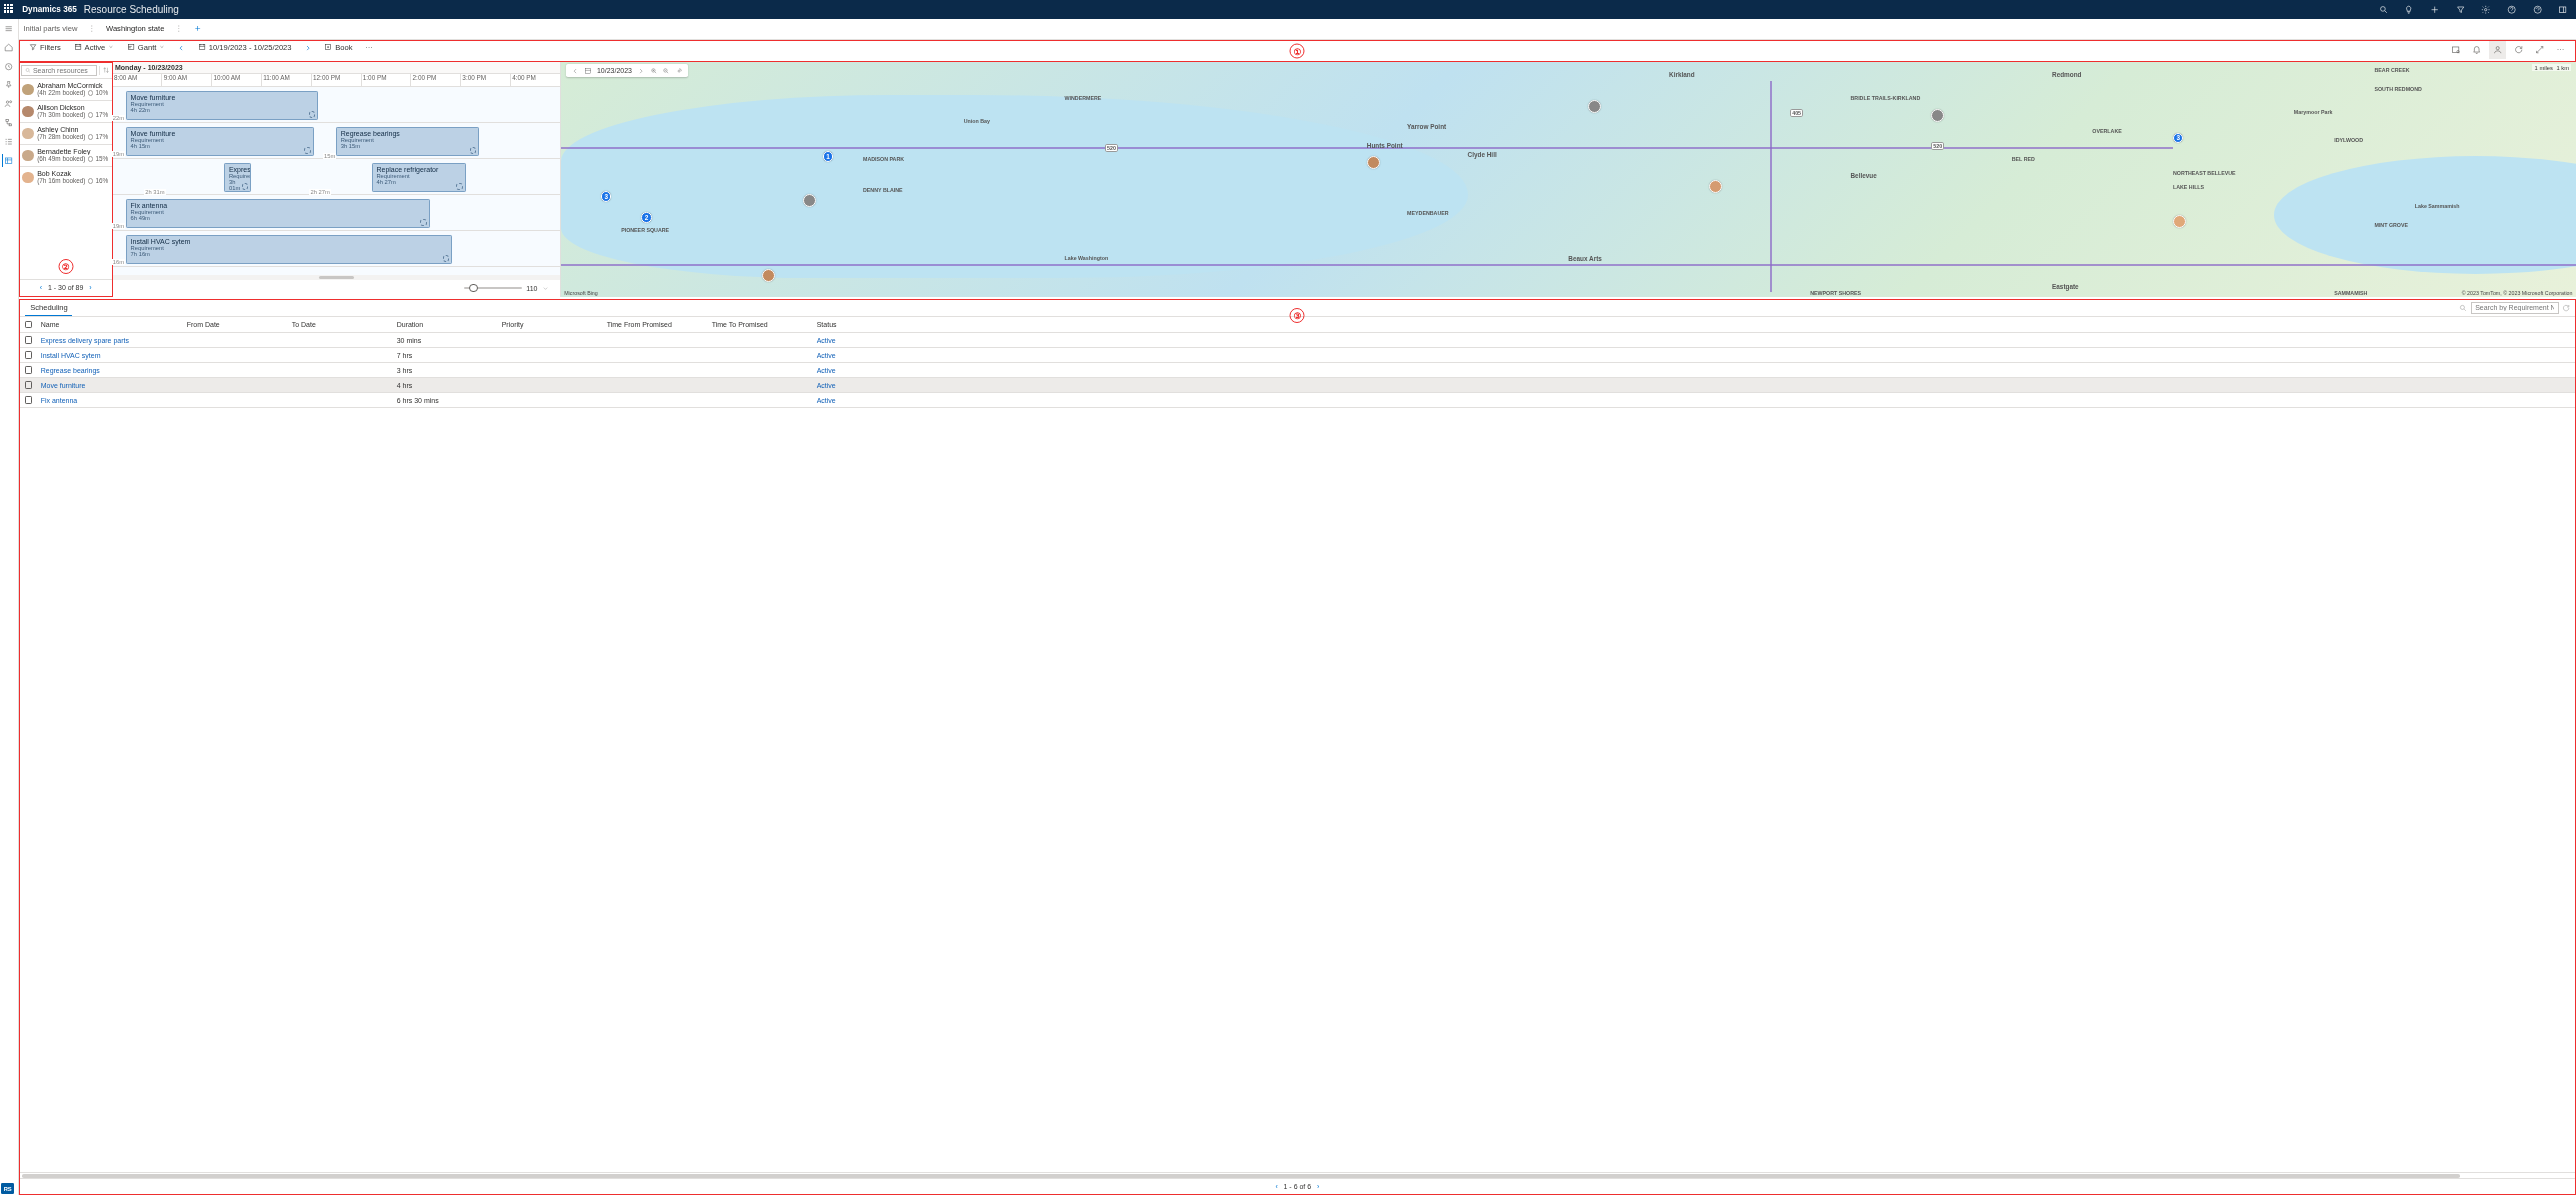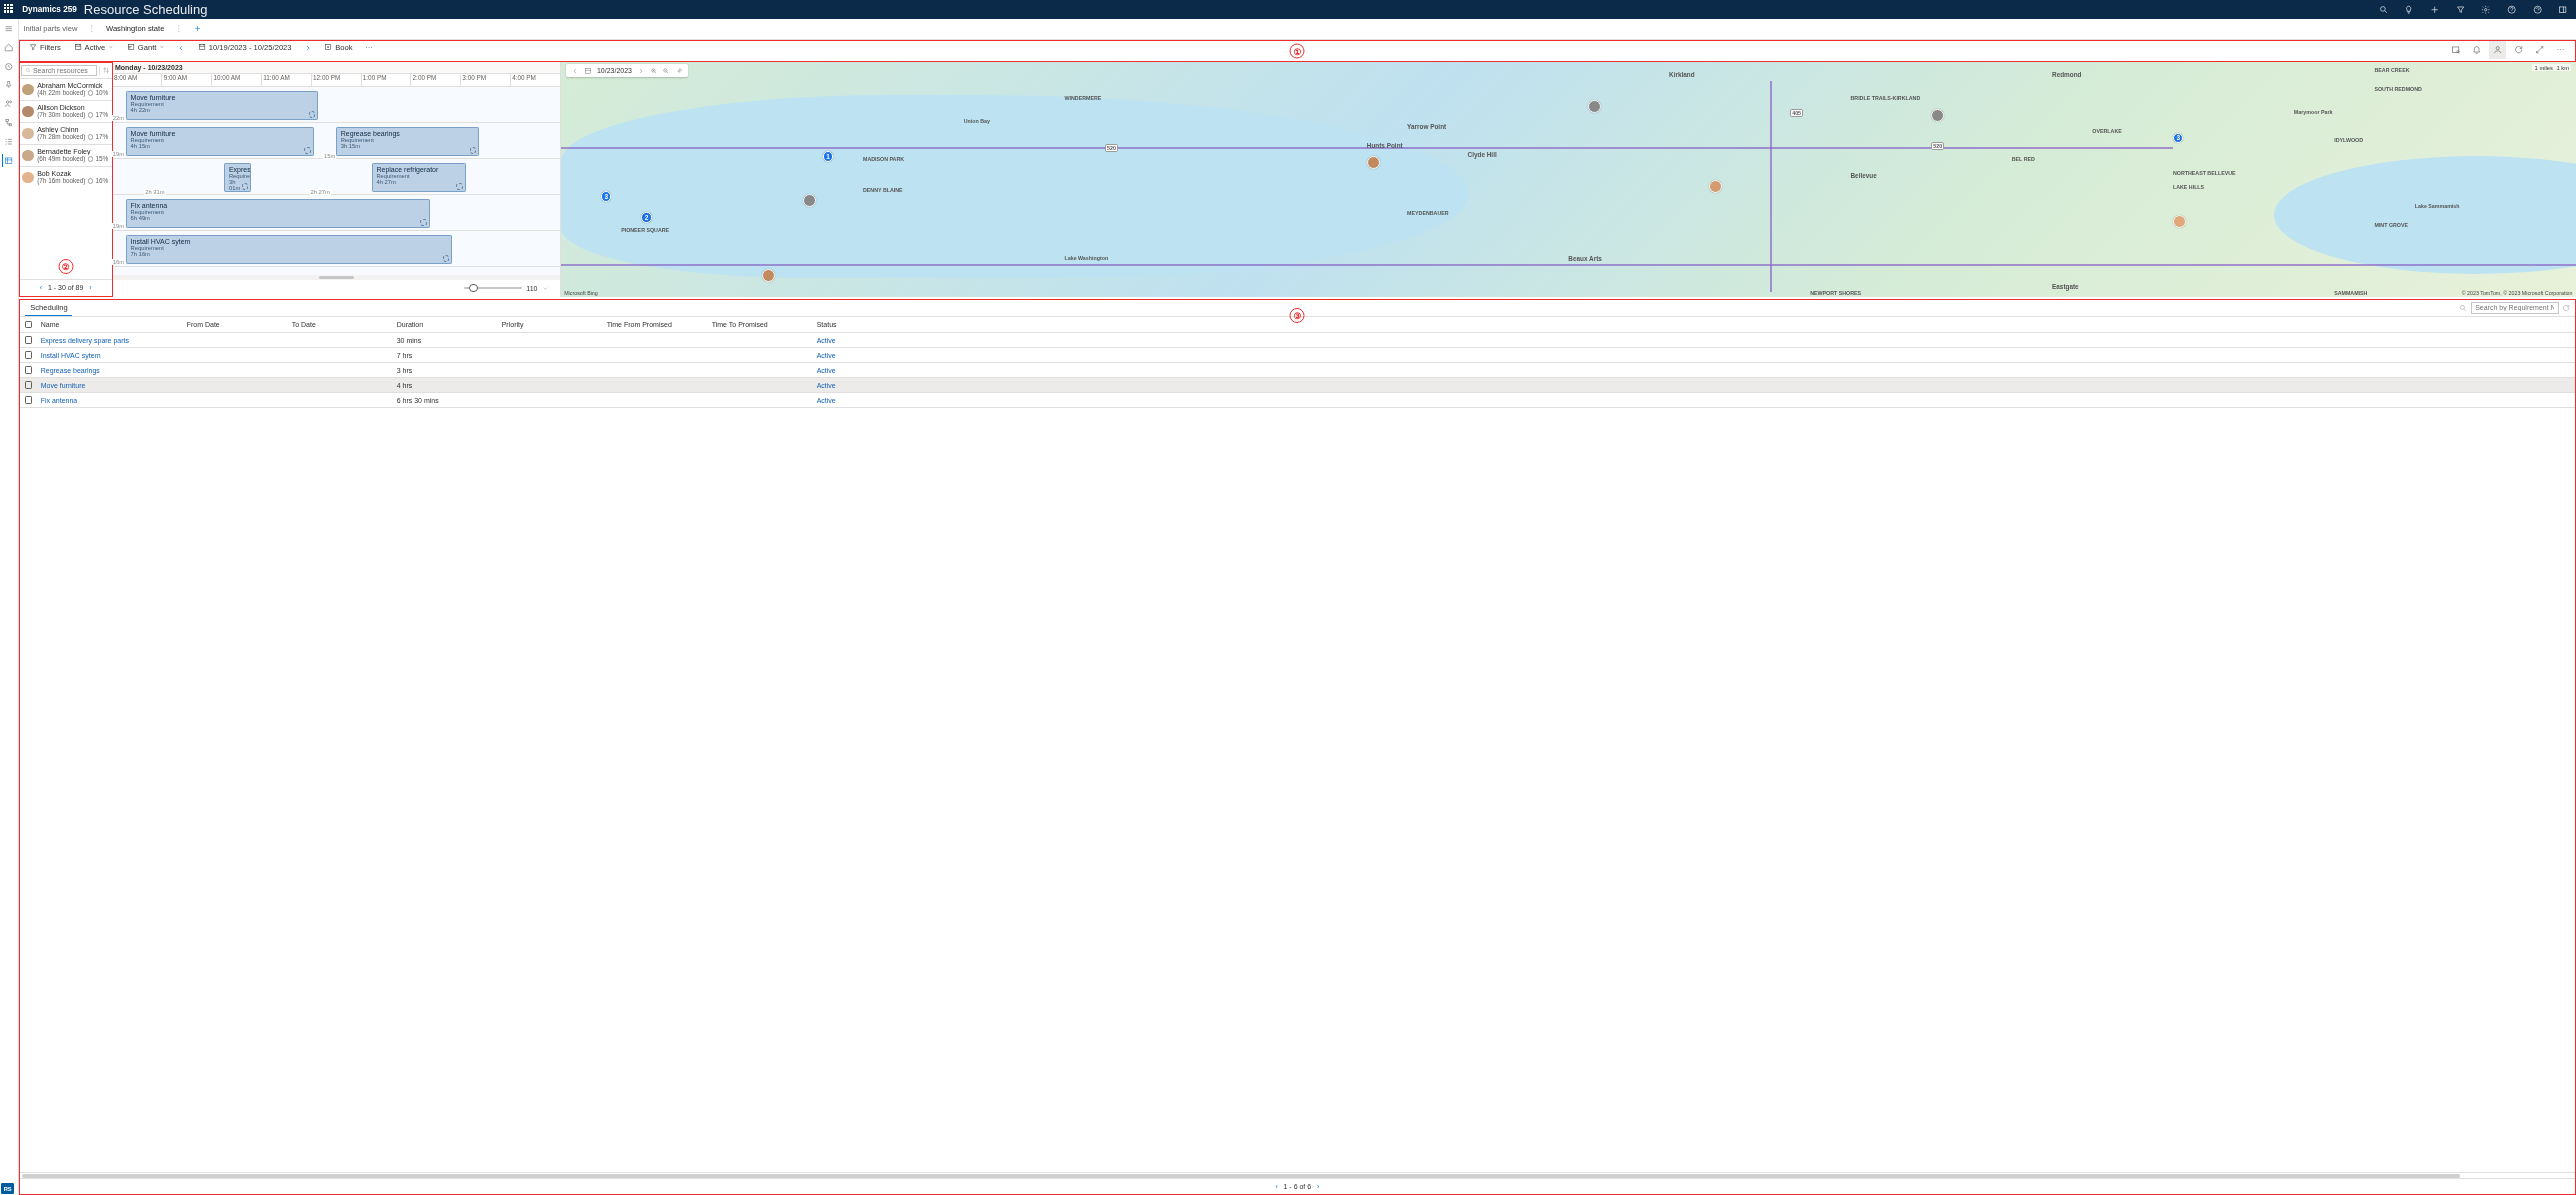--- a/index.html
+++ b/index.html
@@ -13,21 +13,21 @@
     --bg-light: #faf9f8;
     --booking: #bcd1e5;
     --booking-border: #7aa0c4;
   }
 
   
   .topbar { height: 18.7px; background: var(--navy); color: #fff; display: flex; align-items: center; padding: 0 3.5px; gap: 7px; }
   .waffle { width: 11.7px; height: 11.7px; display: grid; grid-template-columns: repeat(3,2.3px); grid-template-rows: repeat(3,2.3px); gap: 1.2px; cursor: pointer; }
   .waffle span { background: #fff; }
   .brand { font-weight: 600; font-size: 8.2px; }
-  .module { font-size: 13px; opacity: .9; }
+  .module { font-size: 10px; opacity: .9; }
   .tb-spacer { flex: 1; }
   .tb-icon { width: 18.7px; height: 18.7px; display: flex; align-items: center; justify-content: center; cursor: pointer; color: #fff; }
   .tb-icon svg { width: 9.4px; height: 9.4px; stroke: #fff; fill: none; stroke-width: 1.6; }
 
   
   .breadcrumb { height: 21px; border-bottom: 0.6px solid var(--border); display: flex; align-items: center; padding-left: 23.4px; gap: 10.5px; }
   .breadcrumb .txt { color: #605e5c; }
   .breadcrumb .sel { color: #201f1e; font-weight: 400; }
   .breadcrumb .dots { color: #a19f9d; }
   .breadcrumb .plus { color: var(--blue); font-size: 9.4px; cursor: pointer; }
@@ -144,21 +144,21 @@
       <span></span>
       <span></span>
       <span></span>
       <span></span>
       <span></span>
       <span></span>
       <span></span>
       <span></span>
       <span></span>
     </div>
-  <div class="brand">Dynamics 259</div>
+  <div class="brand">Dynamics 365</div>
   <div class="module">Resource Scheduling</div>
   <div class="tb-spacer"></div>
   <div class="tb-icon">
       <svg viewBox="0 0 24 24">
         <circle cx="10" cy="10" r="6"></circle>
         <path d="m20 20-5-5"></path>
       </svg>
     </div>
   <div class="tb-icon">
       <svg viewBox="0 0 24 24">

